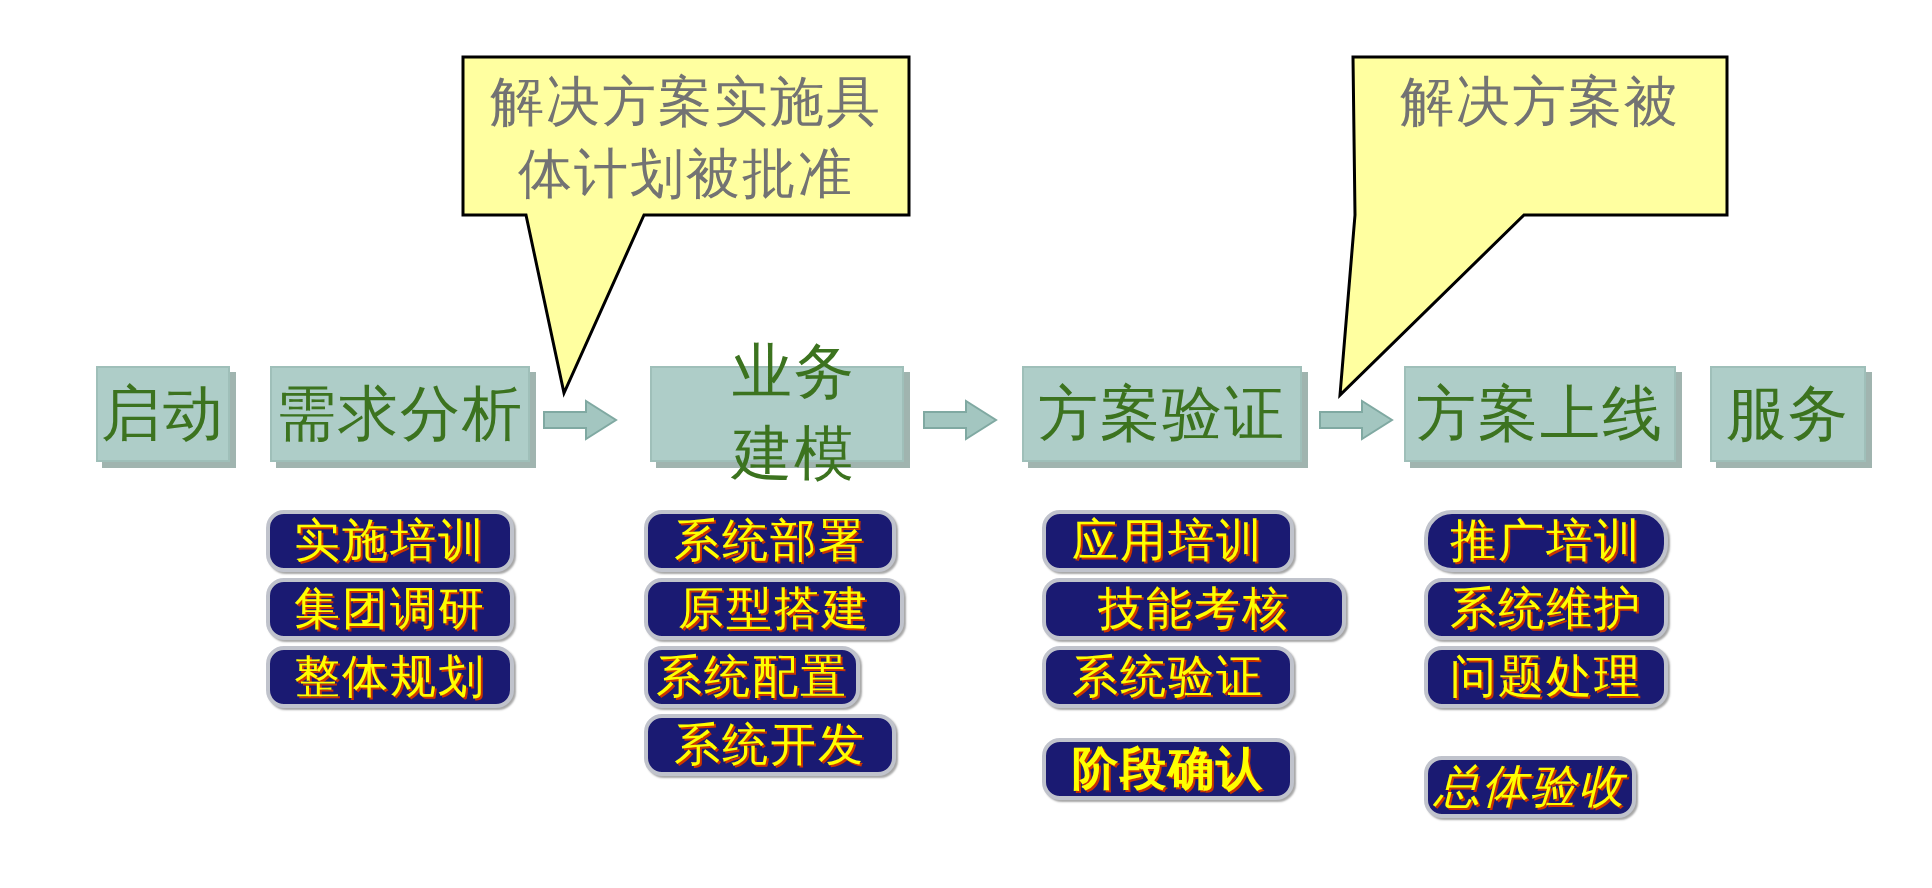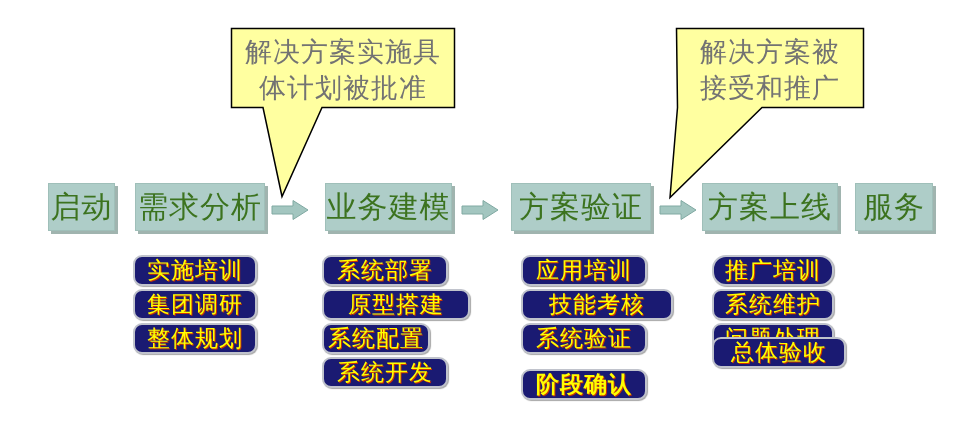--- a/index.html
+++ b/index.html
@@ -77,42 +77,41 @@
     </g>
   </svg>
 
   <div class="callout-text" style="left:231px;top:34px;width:224px;">
     <div>解决方案实施具</div>
     <div>体计划被批准</div>
   </div>
 
   <div class="callout-text" style="left:676px;top:34px;width:188px;">
     <div>解决方案被</div>
-    <div>接受和推广</div>
   </div>
 
   <div class="stage" style="left:48px;width:67px;">启动</div>
   <div class="stage" style="left:135px;width:130px;">需求分析</div>
-  <div class="stage" style="left:325px;width:127px;">业务建模</div>
+  <div class="stage" style="left:325px;width:127px;padding-left:40px;">业务建模</div>
   <div class="stage" style="left:511px;width:140px;">方案验证</div>
   <div class="stage" style="left:702px;width:136px;">方案上线</div>
   <div class="stage" style="left:855px;width:78px;">服务</div>
 
   <div class="task" style="left:133px;top:255px;width:124px;">实施培训</div>
   <div class="task" style="left:133px;top:289px;width:124px;">集团调研</div>
   <div class="task" style="left:133px;top:323px;width:124px;">整体规划</div>
 
   <div class="task" style="left:322px;top:255px;width:126px;">系统部署</div>
-  <div class="task" style="left:322px;top:289px;width:148px;">原型搭建</div>
+  <div class="task" style="left:322px;top:289px;width:130px;">原型搭建</div>
   <div class="task" style="left:322px;top:323px;width:108px;">系统配置</div>
   <div class="task" style="left:322px;top:357px;width:126px;">系统开发</div>
 
   <div class="task" style="left:521px;top:255px;width:126px;">应用培训</div>
   <div class="task" style="left:521px;top:289px;width:152px;">技能考核</div>
   <div class="task" style="left:521px;top:323px;width:126px;">系统验证</div>
   <div class="task" style="left:521px;top:369px;width:126px;font-weight:bold;">阶段确认</div>
 
   <div class="task" style="left:712px;top:255px;width:122px;border-radius:14px;">推广培训</div>
   <div class="task" style="left:712px;top:289px;width:122px;">系统维护</div>
   <div class="task" style="left:712px;top:323px;width:122px;">问题处理</div>
-  <div class="task" style="left:712px;top:337px;width:134px;">总体验收</div>
+  <div class="task" style="left:712px;top:378px;width:106px;font-style:italic;">总体验收</div>
 
 </div>
 
 </body></html>

